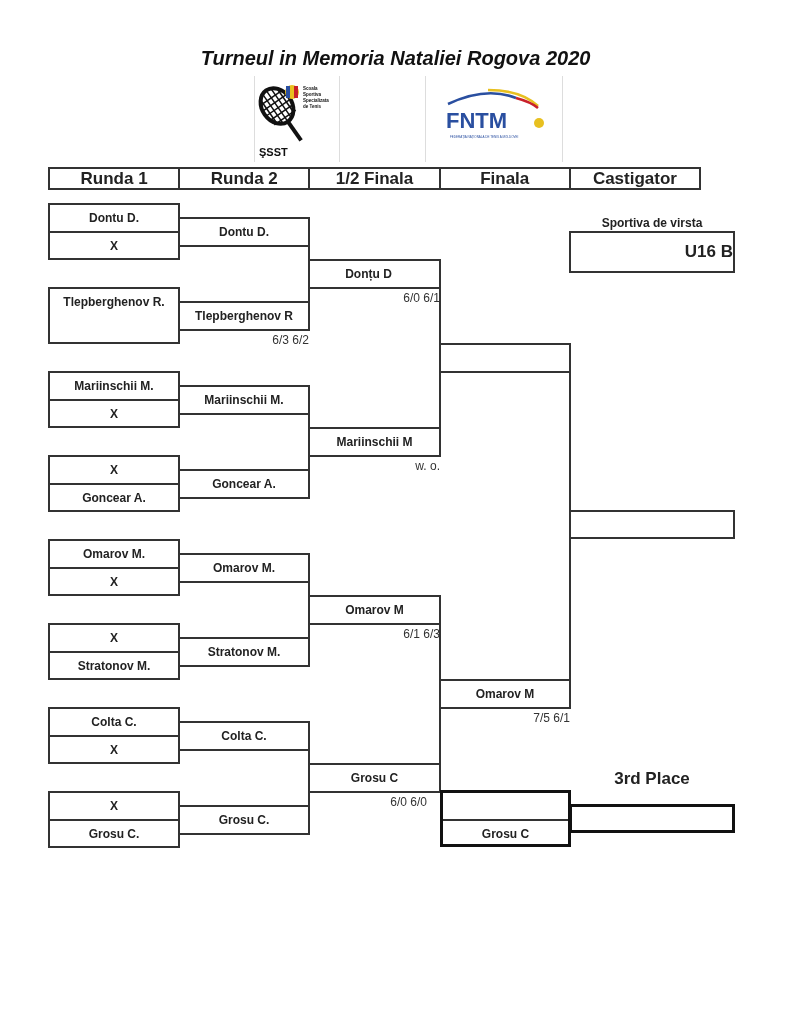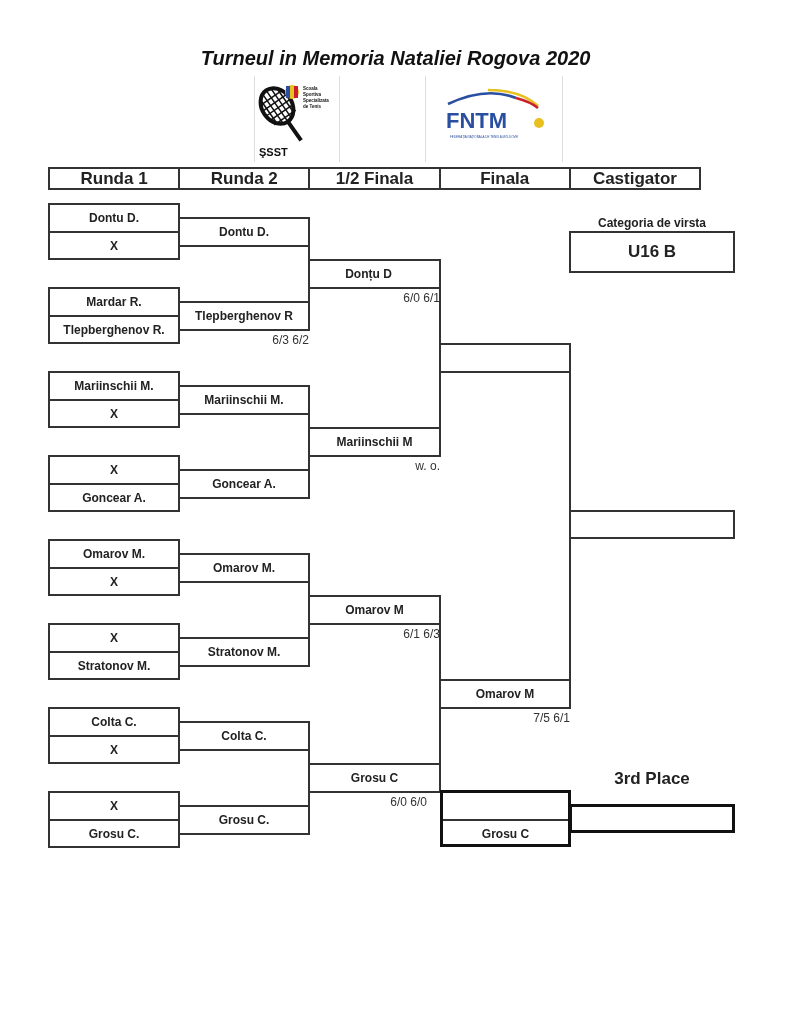--- a/index.html
+++ b/index.html
@@ -65,30 +65,29 @@
 </div>
 
 <div class="abs hdr" style="left:48px;width:653px;">
   <div>Runda 1</div>
   <div>Runda 2</div>
   <div>1/2 Finala</div>
   <div>Finala</div>
   <div>Castigator</div>
 </div>
 
-<div class="abs" style="left:569px;width:166px;top:216px;text-align:center;font-weight:bold;font-size:12px;">Categoria de virsta</div>
-<div class="abs" style="left:569px;width:166px;top:231px;height:42px;border:2px solid #333;text-align:center;font-weight:bold;font-size:17px;line-height:38px;">U16 B</div>
+<div class="abs" style="left:569px;width:166px;top:216px;text-align:center;font-weight:bold;font-size:12px;">Sportiva de virsta</div>
+<div class="abs" style="left:569px;width:166px;top:231px;height:42px;border:2px solid #333;text-align:right;font-weight:bold;font-size:17px;line-height:38px;">U16 B</div>
 
 <div id="bracket">
     <div class="abs cell" style="left:48px;width:132px;top:203px;height:57px;">
       <div class="slot">Dontu D.</div>
       <div class="slot">X</div>
     </div>
     <div class="abs cell" style="left:48px;width:132px;top:287px;height:57px;">
-      <div class="slot">Mardar R.</div>
       <div class="slot">Tlepberghenov R.</div>
     </div>
     <div class="abs cell" style="left:48px;width:132px;top:371px;height:57px;">
       <div class="slot">Mariinschii M.</div>
       <div class="slot">X</div>
     </div>
     <div class="abs cell" style="left:48px;width:132px;top:455px;height:57px;">
       <div class="slot">X</div>
       <div class="slot">Goncear A.</div>
     </div>

